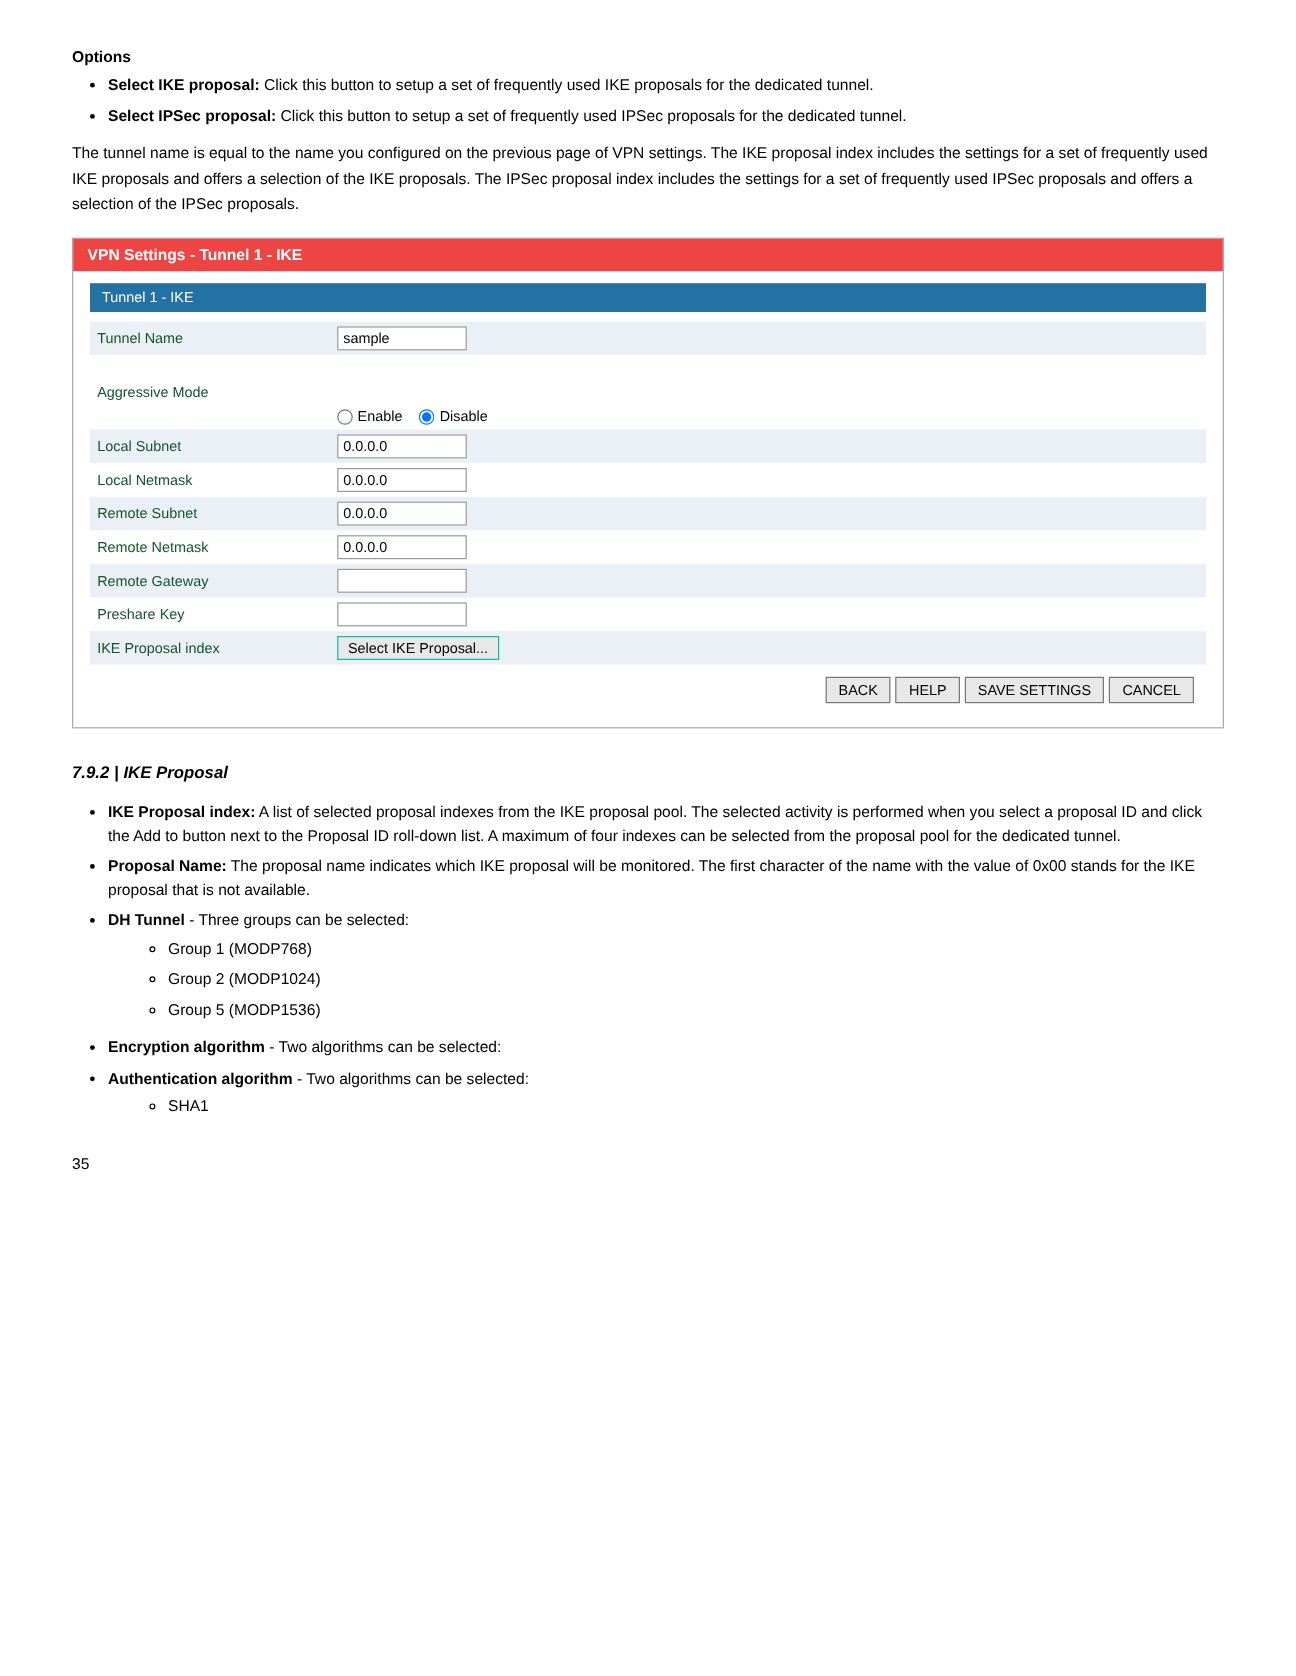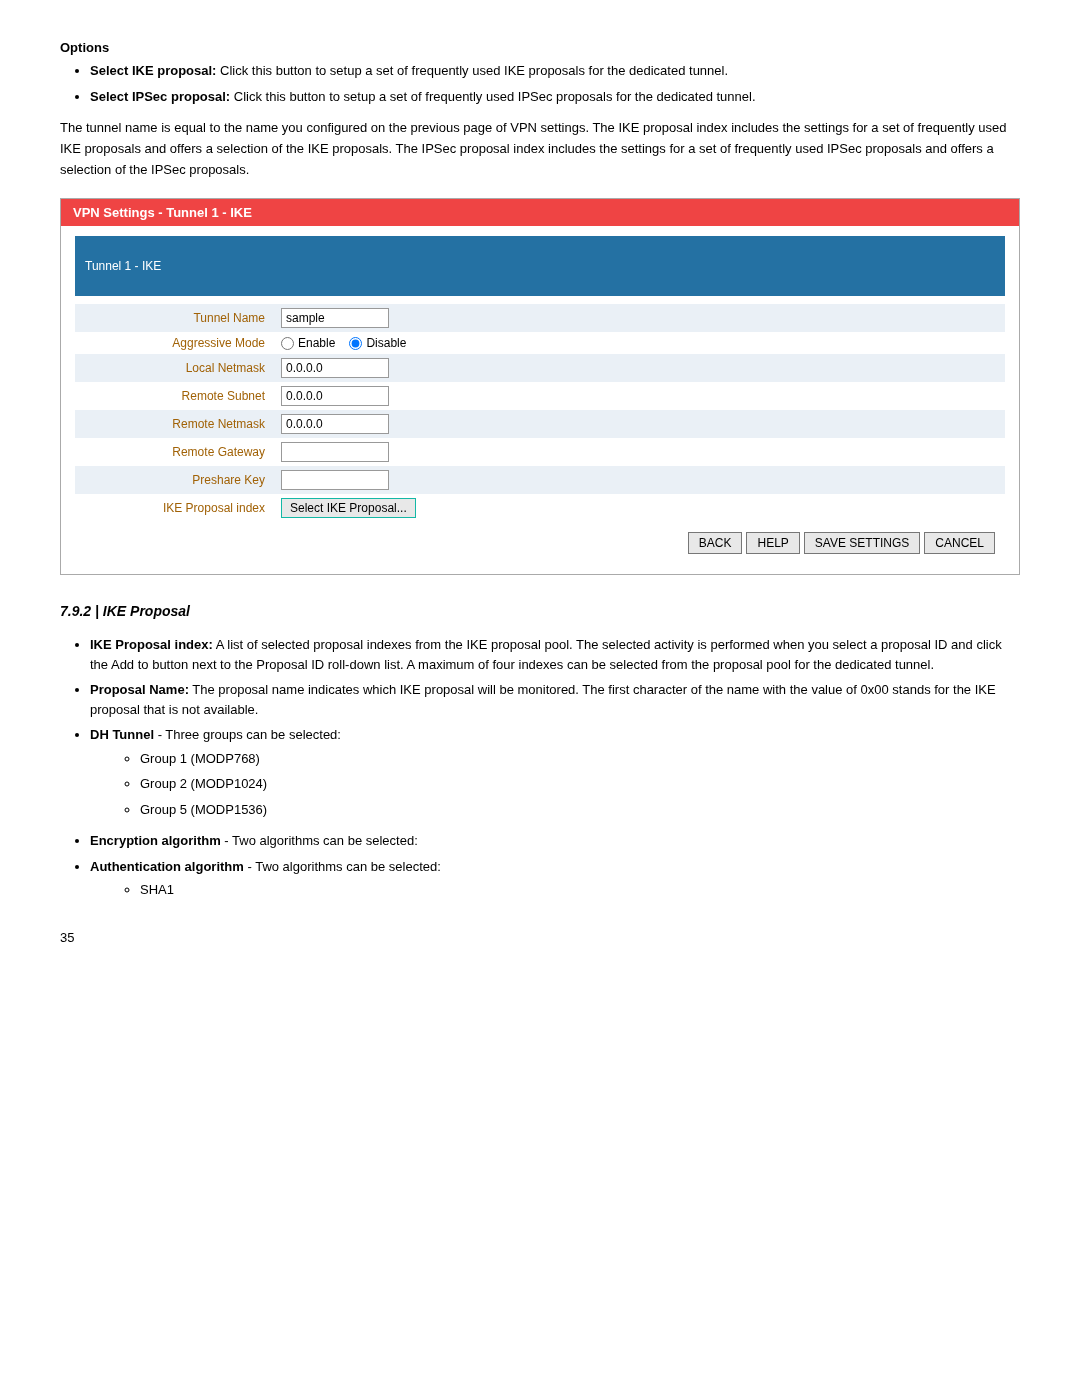--- a/index.html
+++ b/index.html
@@ -37,56 +37,57 @@
       padding: 6px 12px;
       font-weight: bold;
       font-size: 13px;
     }
     .vpn-inner {
       padding: 10px 14px;
     }
     .vpn-table-header {
       background: #2471a3;
       color: #fff;
-      padding: 23px 10px;
+      padding: 5px 10px;
       font-size: 12px;
       margin-bottom: 8px;
     }
     .form-table {
       width: 100%;
       border-collapse: collapse;
     }
     .form-table tr td {
       padding: 4px 6px;
       vertical-align: middle;
       font-size: 12px;
     }
     .form-table tr td:first-child {
-      text-align: right;
+      text-align: left;
       width: 200px;
-      color: #a16207;
+      color: #14532d;
       padding-right: 10px;
     }
     .form-table tr:nth-child(odd) {
       background: #eaf0f6;
     }
     .form-table tr:nth-child(even) {
       background: #fff;
     }
     input[type="text"] {
       border: 1px solid #999;
       padding: 2px 4px;
       font-size: 12px;
       width: 108px;
       background: #fff;
     }
     .radio-group {
       display: flex;
       align-items: center;
       gap: 14px;
+      margin-top: 40px;
     }
     .radio-group label {
       display: flex;
       align-items: center;
       gap: 4px;
       font-size: 12px;
     }
     .btn-row {
       display: flex;
       justify-content: flex-end;
@@ -152,20 +153,24 @@
             <label>
               <input type="radio" name="aggressive" style=""> Enable
             </label>
             <label>
               <input type="radio" name="aggressive" checked="" style=""> Disable
             </label>
           </div>
         </td>
       </tr>
       <tr>
+        <td>Local Subnet</td>
+        <td><input type="text" value="0.0.0.0" style=""></td>
+      </tr>
+      <tr>
         <td>Local Netmask</td>
         <td><input type="text" value="0.0.0.0" style=""></td>
       </tr>
       <tr>
         <td>Remote Subnet</td>
         <td><input type="text" value="0.0.0.0" style=""></td>
       </tr>
       <tr>
         <td>Remote Netmask</td>
         <td><input type="text" value="0.0.0.0" style=""></td>

